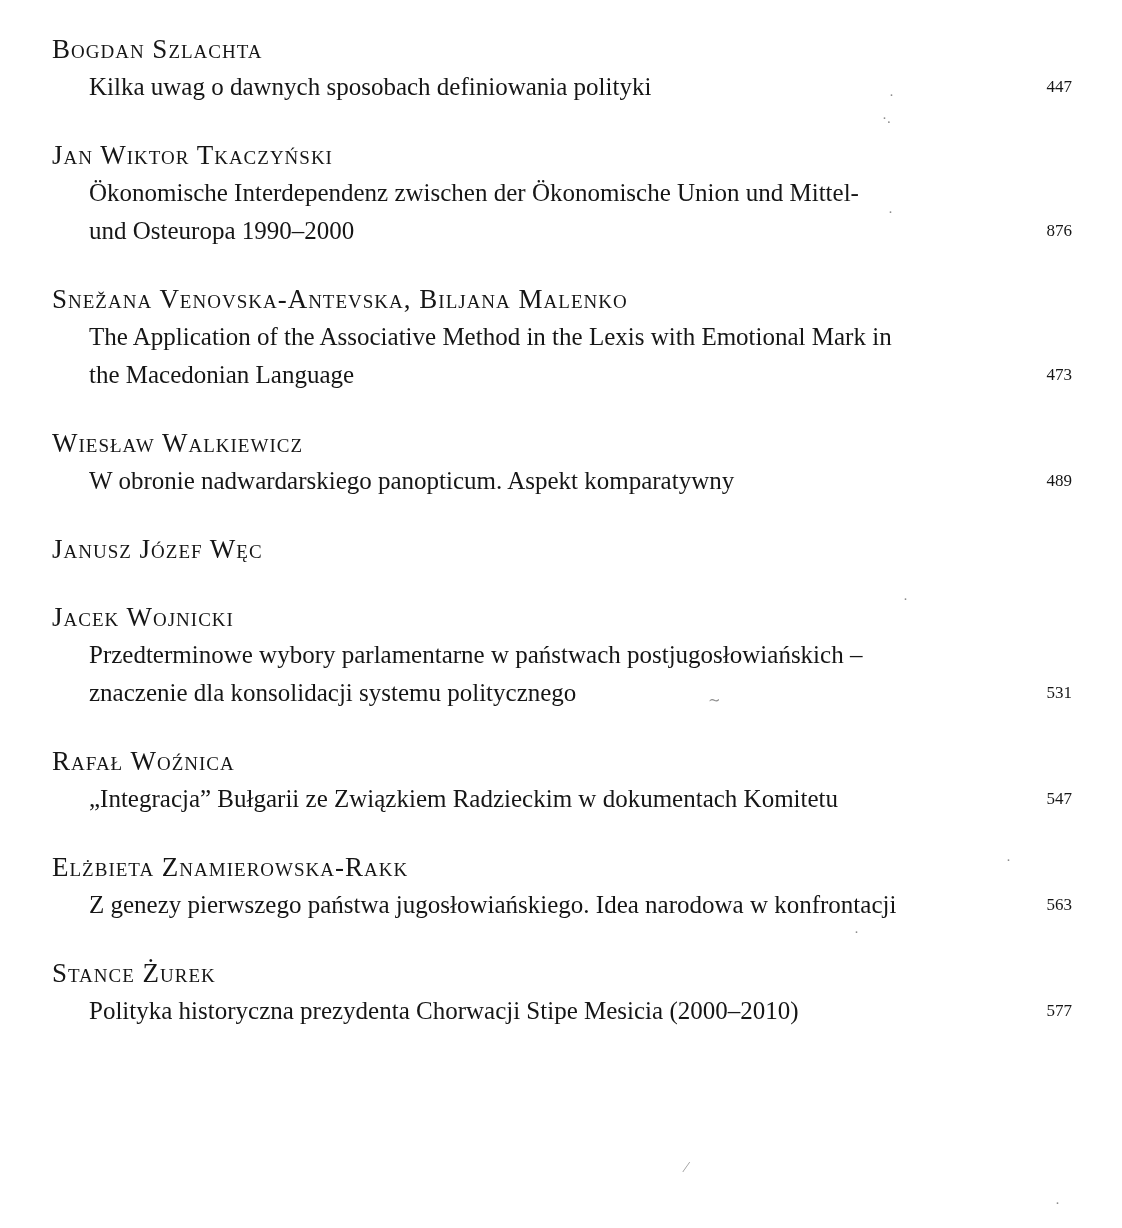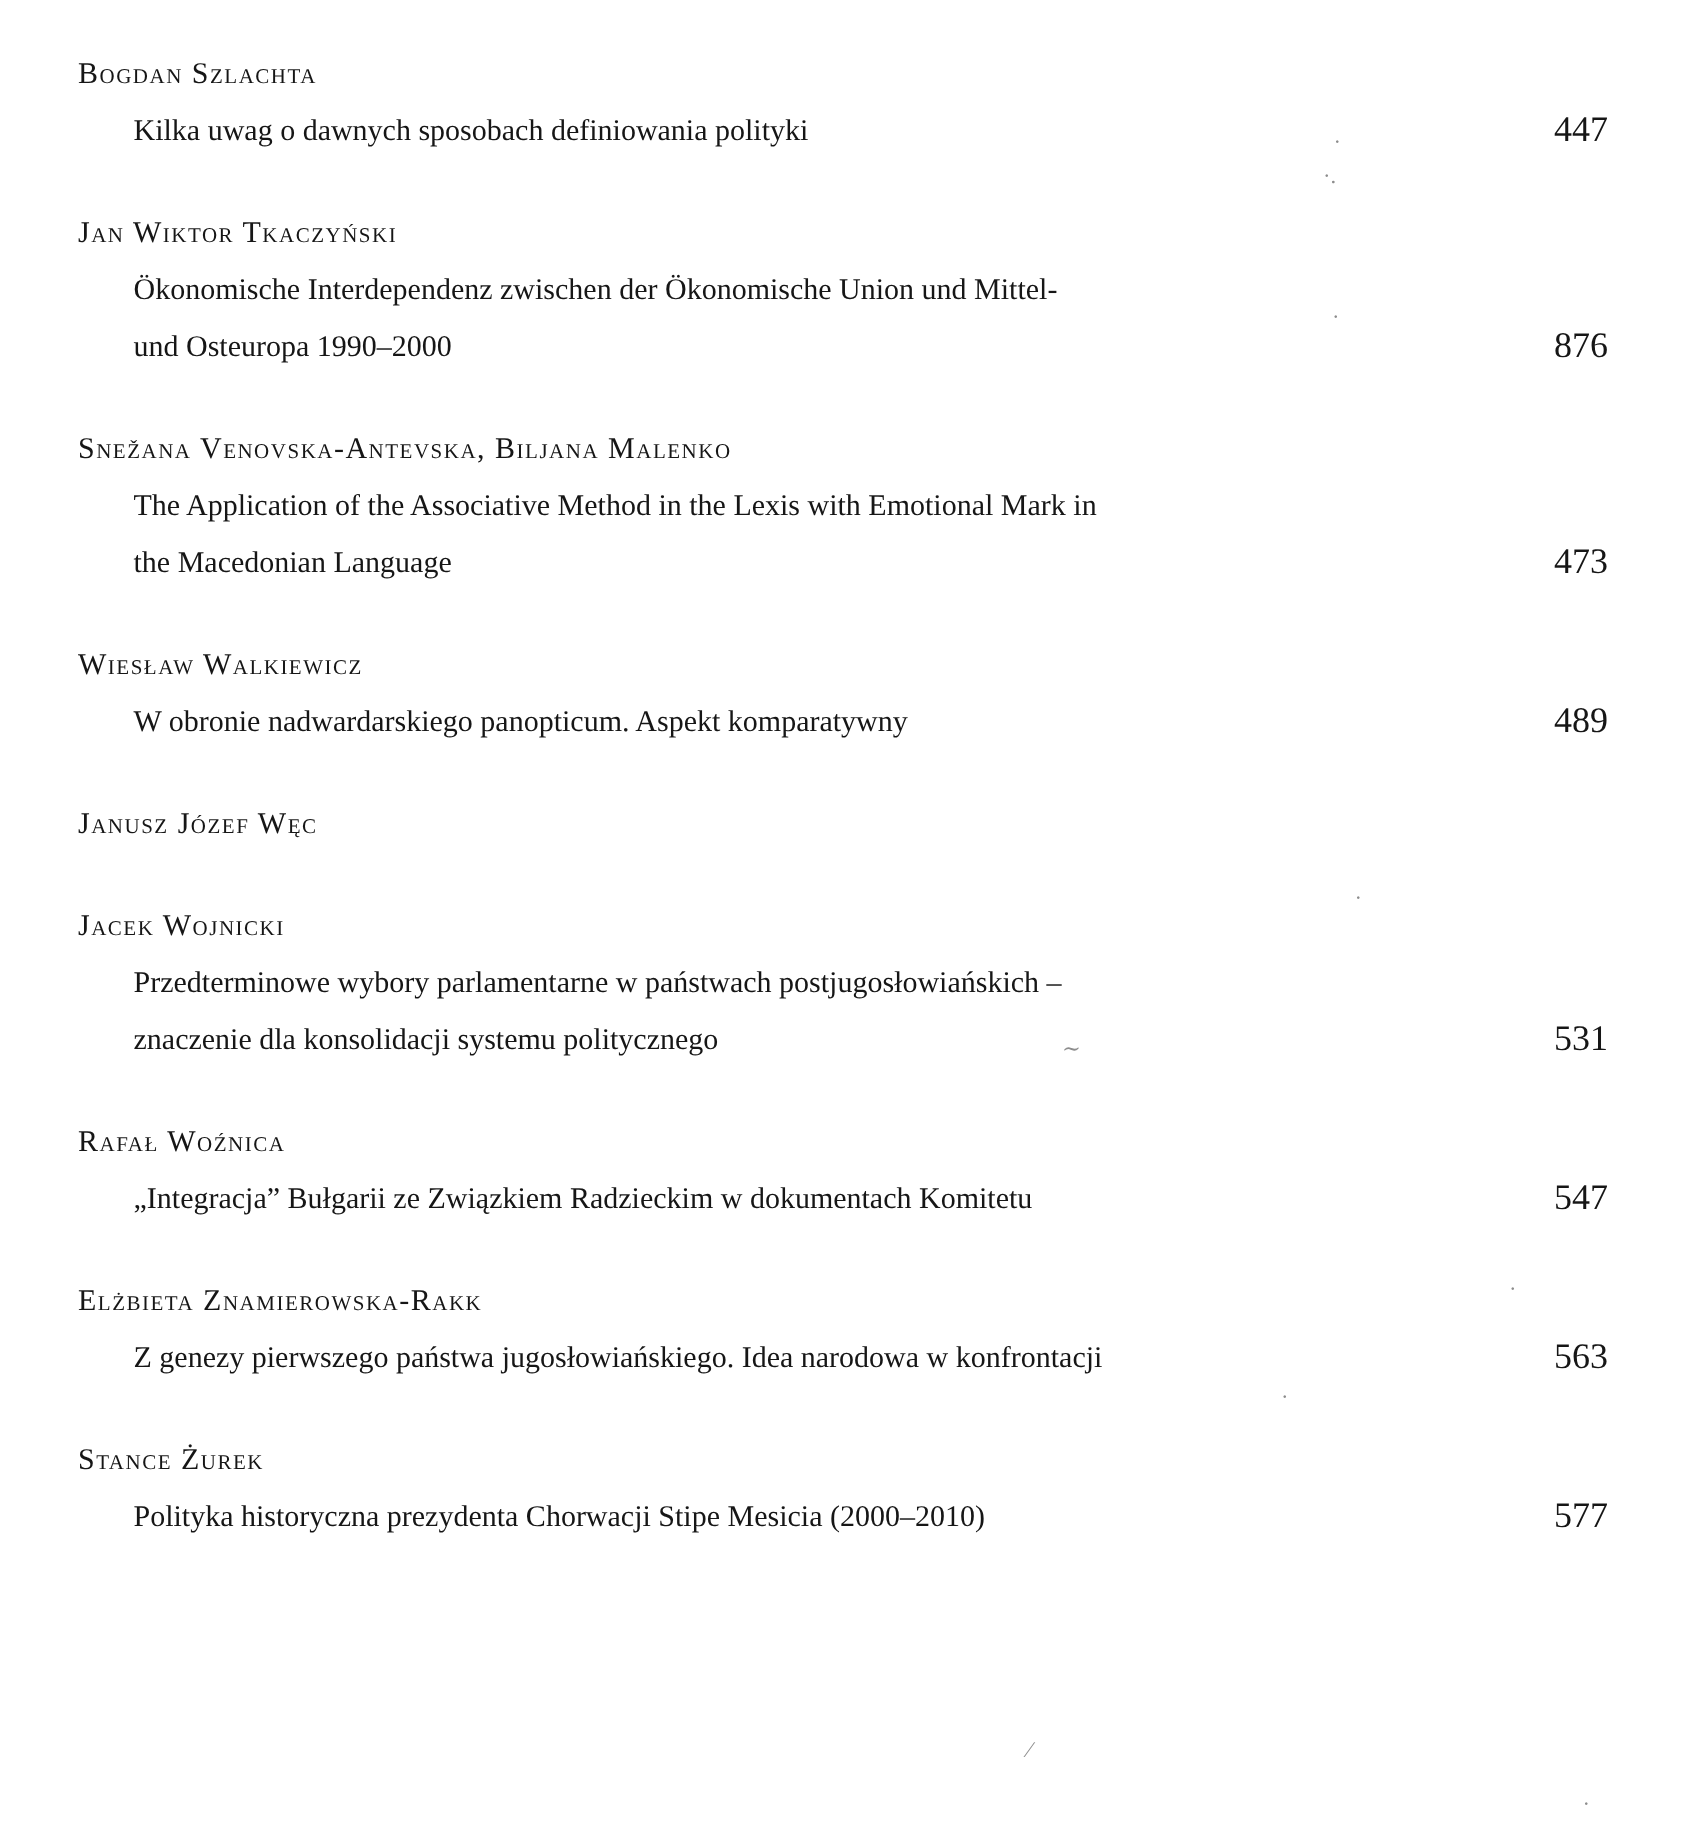--- a/index.html
+++ b/index.html
@@ -17,42 +17,42 @@
   }
   .page-wrap {
     position: relative;
     padding: 30px 50px 0 52px;
   }
   .entry {
     margin-bottom: 30px;
   }
   .author {
     font-variant: small-caps;
-    font-size: 20px;
+    font-size: 27px;
     line-height: 38px;
     letter-spacing: 1px;
     white-space: nowrap;
   }
   .title-row {
     display: flex;
     align-items: flex-end;
     justify-content: space-between;
     margin-left: 37px;
   }
   .title {
     flex: 1 1 auto;
-    font-size: 20px;
+    font-size: 25px;
     line-height: 38px;
   }
   .title-line {
     white-space: nowrap;
   }
   .page-num {
     flex: 0 0 auto;
-    font-size: 24px;
+    font-size: 17px;
     line-height: 38px;
     margin-left: 10px;
     text-align: right;
   }
   
   .artifact {
     position: absolute;
     color: #8d8d8d;
     font-size: 15px;
     line-height: 1;

